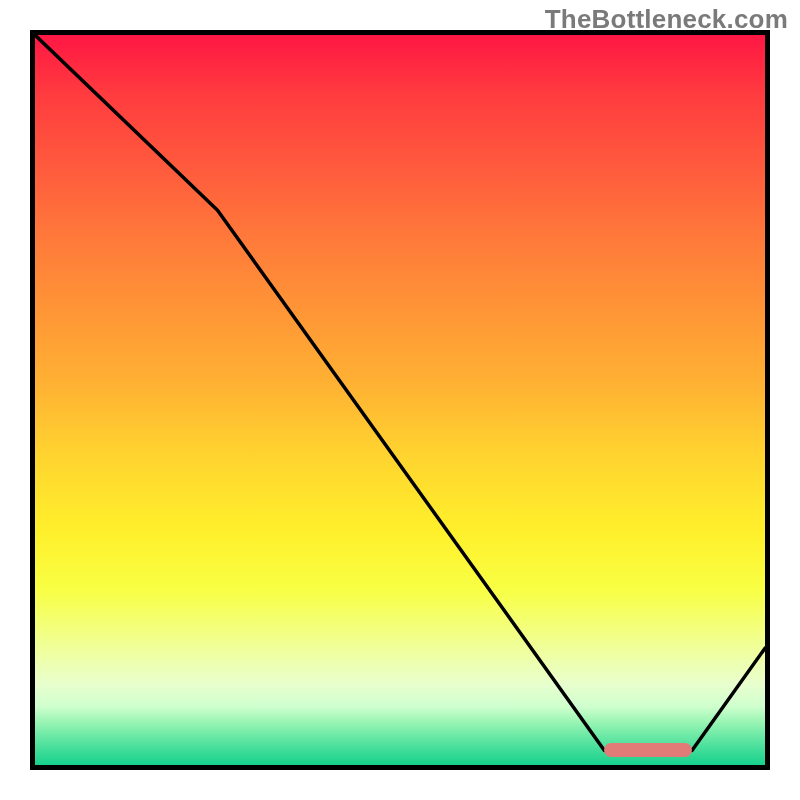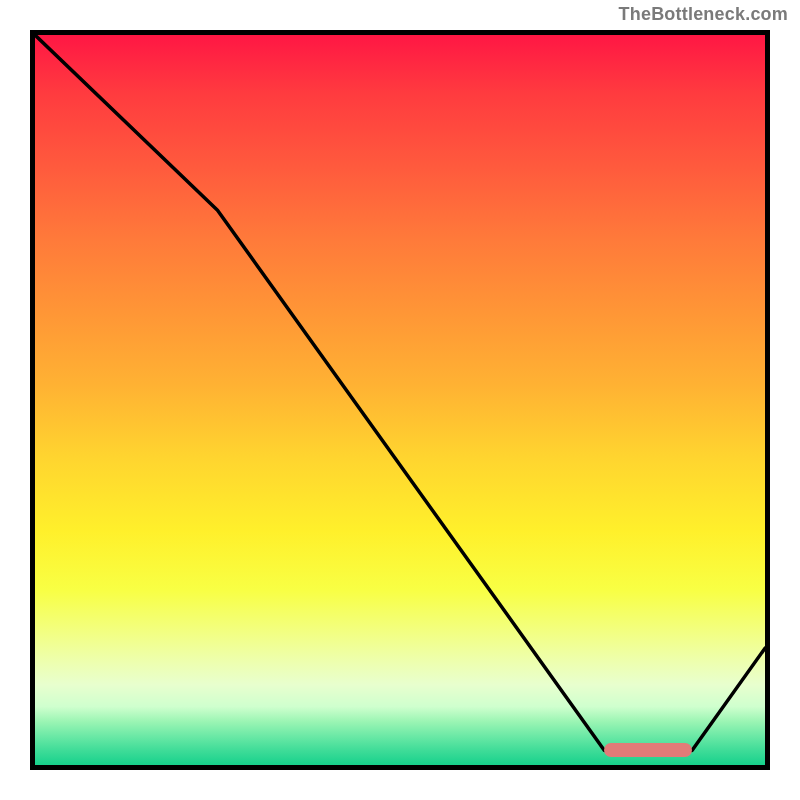--- a/index.html
+++ b/index.html
@@ -8,21 +8,21 @@
     position: relative;
     width: 800px;
     height: 800px;
     background: #fff;
   }
   .watermark {
     position: absolute;
     top: 4px;
     right: 12px;
     font-family: Arial, Helvetica, sans-serif;
-    font-size: 18px;
+    font-size: 26px;
     font-weight: 600;
     color: #7a7a7a;
     letter-spacing: 0.2px;
     z-index: 5;
     text-align: center;
   }
   .plot-frame {
     position: absolute;
     width: 740px;
     height: 740px;

